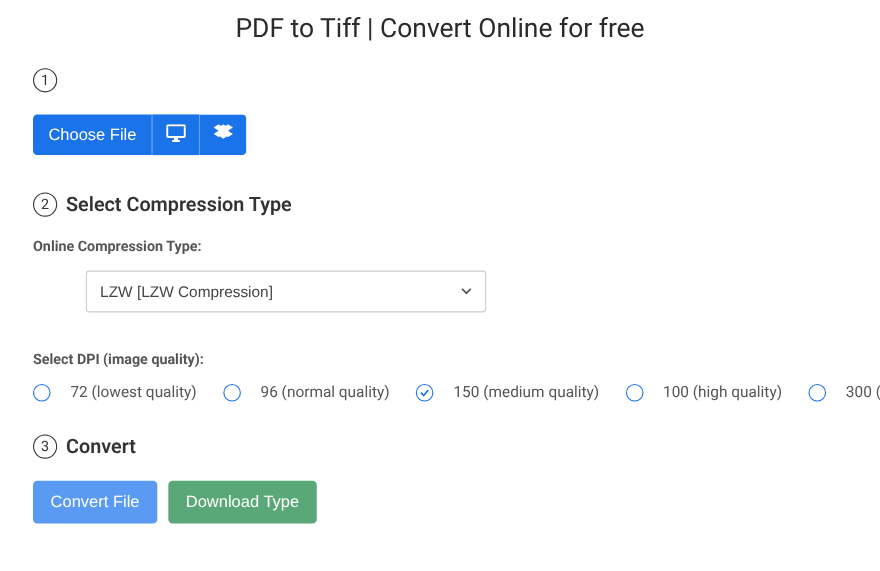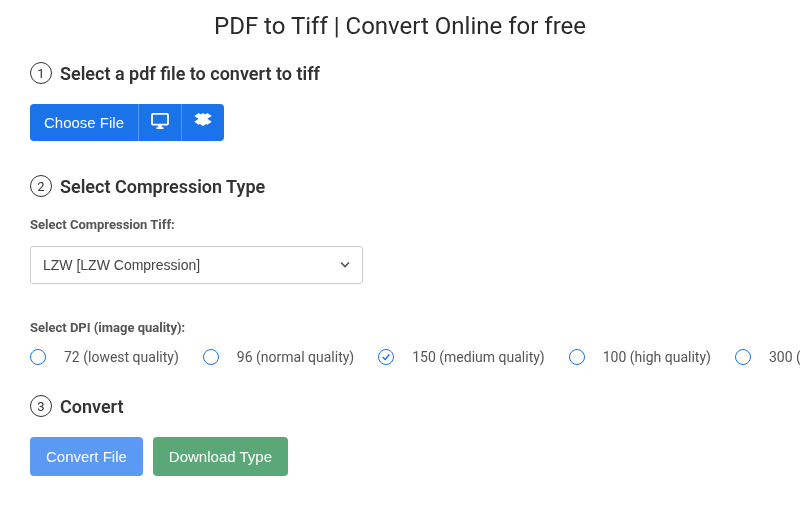--- a/index.html
+++ b/index.html
@@ -70,22 +70,23 @@
   .btn-icon:last-child { border-radius: 0 4px 4px 0; }
   .btn-icon svg { fill: #fff; }
   .field-label {
     font-size: 13px;
     font-weight: 700;
     color: #555;
     margin-bottom: 14px;
   }
   .select-wrap {
     position: relative;
-    width: 333px;
+    width: 364px;
     margin-bottom: 36px;
+    margin-left: 48px;
   }
   .select {
     width: 100%;
     padding: 10px 34px 10px 12px;
     font-size: 14px;
     color: #444;
     background: #fff;
     border: 1px solid #ccc;
     border-radius: 3px;
     appearance: none;
@@ -157,21 +158,20 @@
   .step-block { margin-bottom: 6px; }
 </style>
 </head>
 <body>
 
 <h1 class="page-title">PDF to Tiff | Convert Online for free</h1>
 
 <div class="step-block">
   <div class="step-header">
     <span class="step-badge">1</span>
-    <span class="step-label">Select a pdf file to convert to tiff</span>
   </div>
   <div class="btn-row">
     <button class="btn-primary btn-primary-left">Choose File</button>
     <button class="btn-icon">
       <span>
         <svg width="18" height="16" viewBox="0 0 20 18">
             <path d="M2 2h16v10H2V2zm-2 0v10a2 2 0 0 0 2 2h6v2H6v2h8v-2h-2v-2h6a2 2 0 0 0 2-2V2a2 2 0 0 0-2-2H2a2 2 0 0 0-2 2z"></path>
           </svg>
       </span>
     </button>
@@ -184,21 +184,21 @@
     </button>
   </div>
 </div>
 
 <div class="step-block">
   <div class="step-header">
     <span class="step-badge">2</span>
     <span class="step-label">Select Compression Type</span>
   </div>
 
-  <div class="field-label">Select Compression Tiff:</div>
+  <div class="field-label">Online Compression Type:</div>
   <div class="select-wrap">
     <select class="select">
       <option>LZW [LZW Compression]</option>
     </select>
     <span class="select-chevron">
       <svg width="12" height="12" viewBox="0 0 12 12">
           <path d="M2 4l4 4 4-4" fill="none" stroke="#555" stroke-width="1.6"></path>
         </svg>
     </span>
   </div>

